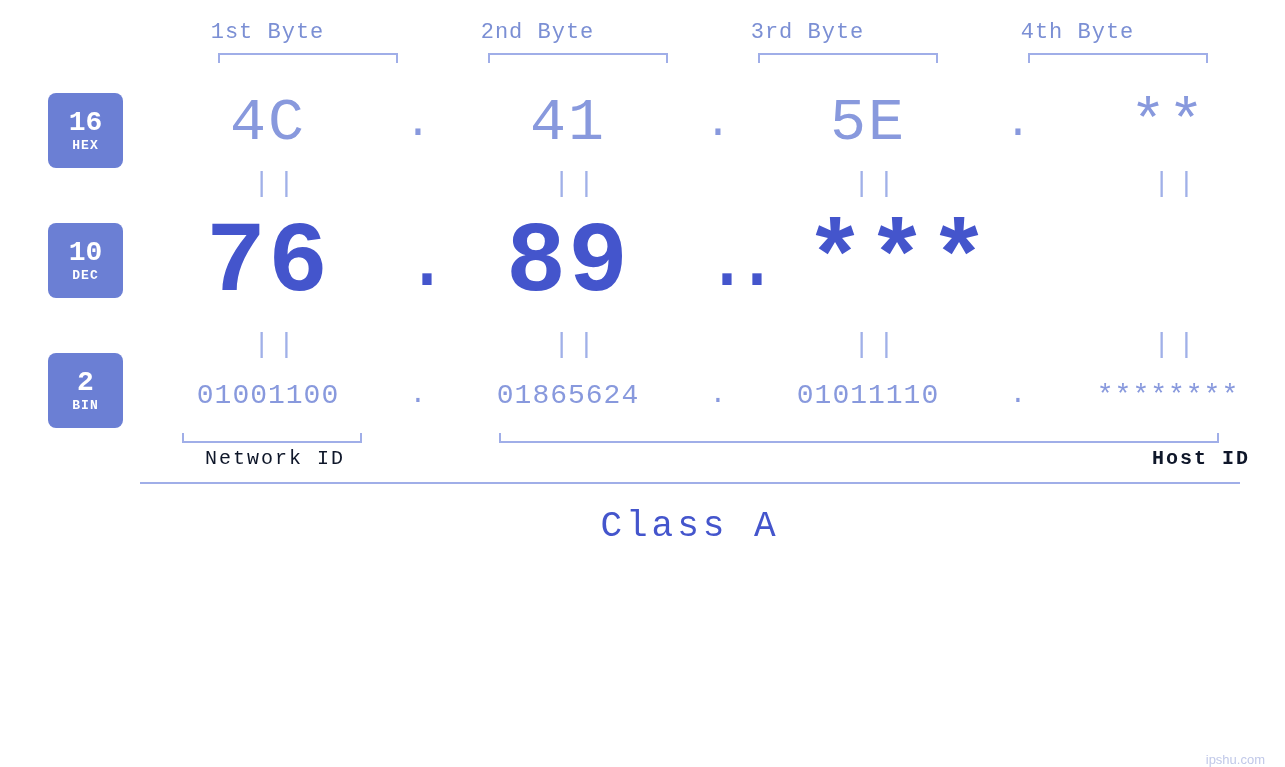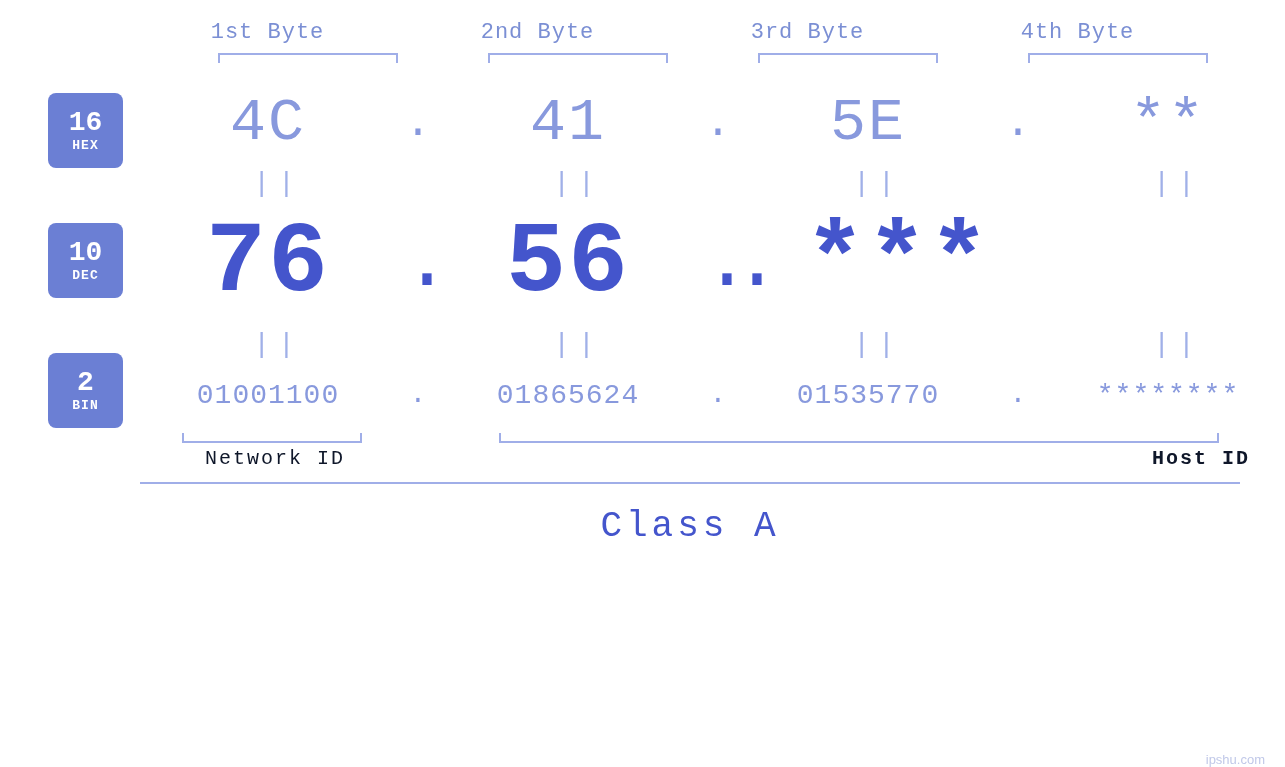--- a/index.html
+++ b/index.html
@@ -335,21 +335,21 @@
         <div class="eq-sep"></div>
         <div class="equals-cell">||</div>
       </div>
 
       <div class="value-row dec-row">
         <div class="value-cell">
           <span class="val">76</span>
         </div>
         <div class="separator" style="font-size:80px; color:#4455cc;">.</div>
         <div class="value-cell">
-          <span class="val">56</span>
+          <span class="val">89</span>
         </div>
         <div class="separator" style="font-size:80px; color:#4455cc;">.</div>
         <div class="separator" style="font-size:80px; color:#4455cc;">.</div>
         <div class="value-cell">
           <span class="val">***</span>
         </div>
       </div>
 
       <div class="equals-row equals-row-2">
         <div class="equals-cell">||</div>
@@ -364,21 +364,21 @@
       <div class="value-row bin-row">
         <div class="value-cell">
           <span class="val">01001100</span>
         </div>
         <div class="separator" style="font-size:28px;">.</div>
         <div class="value-cell">
           <span class="val">01865624</span>
         </div>
         <div class="separator" style="font-size:28px;">.</div>
         <div class="value-cell">
-          <span class="val">01535770</span>
+          <span class="val">01011110</span>
         </div>
         <div class="separator" style="font-size:28px;">.</div>
         <div class="value-cell">
           <span class="val">********</span>
         </div>
       </div>
 
     </div>
   </div>
 

